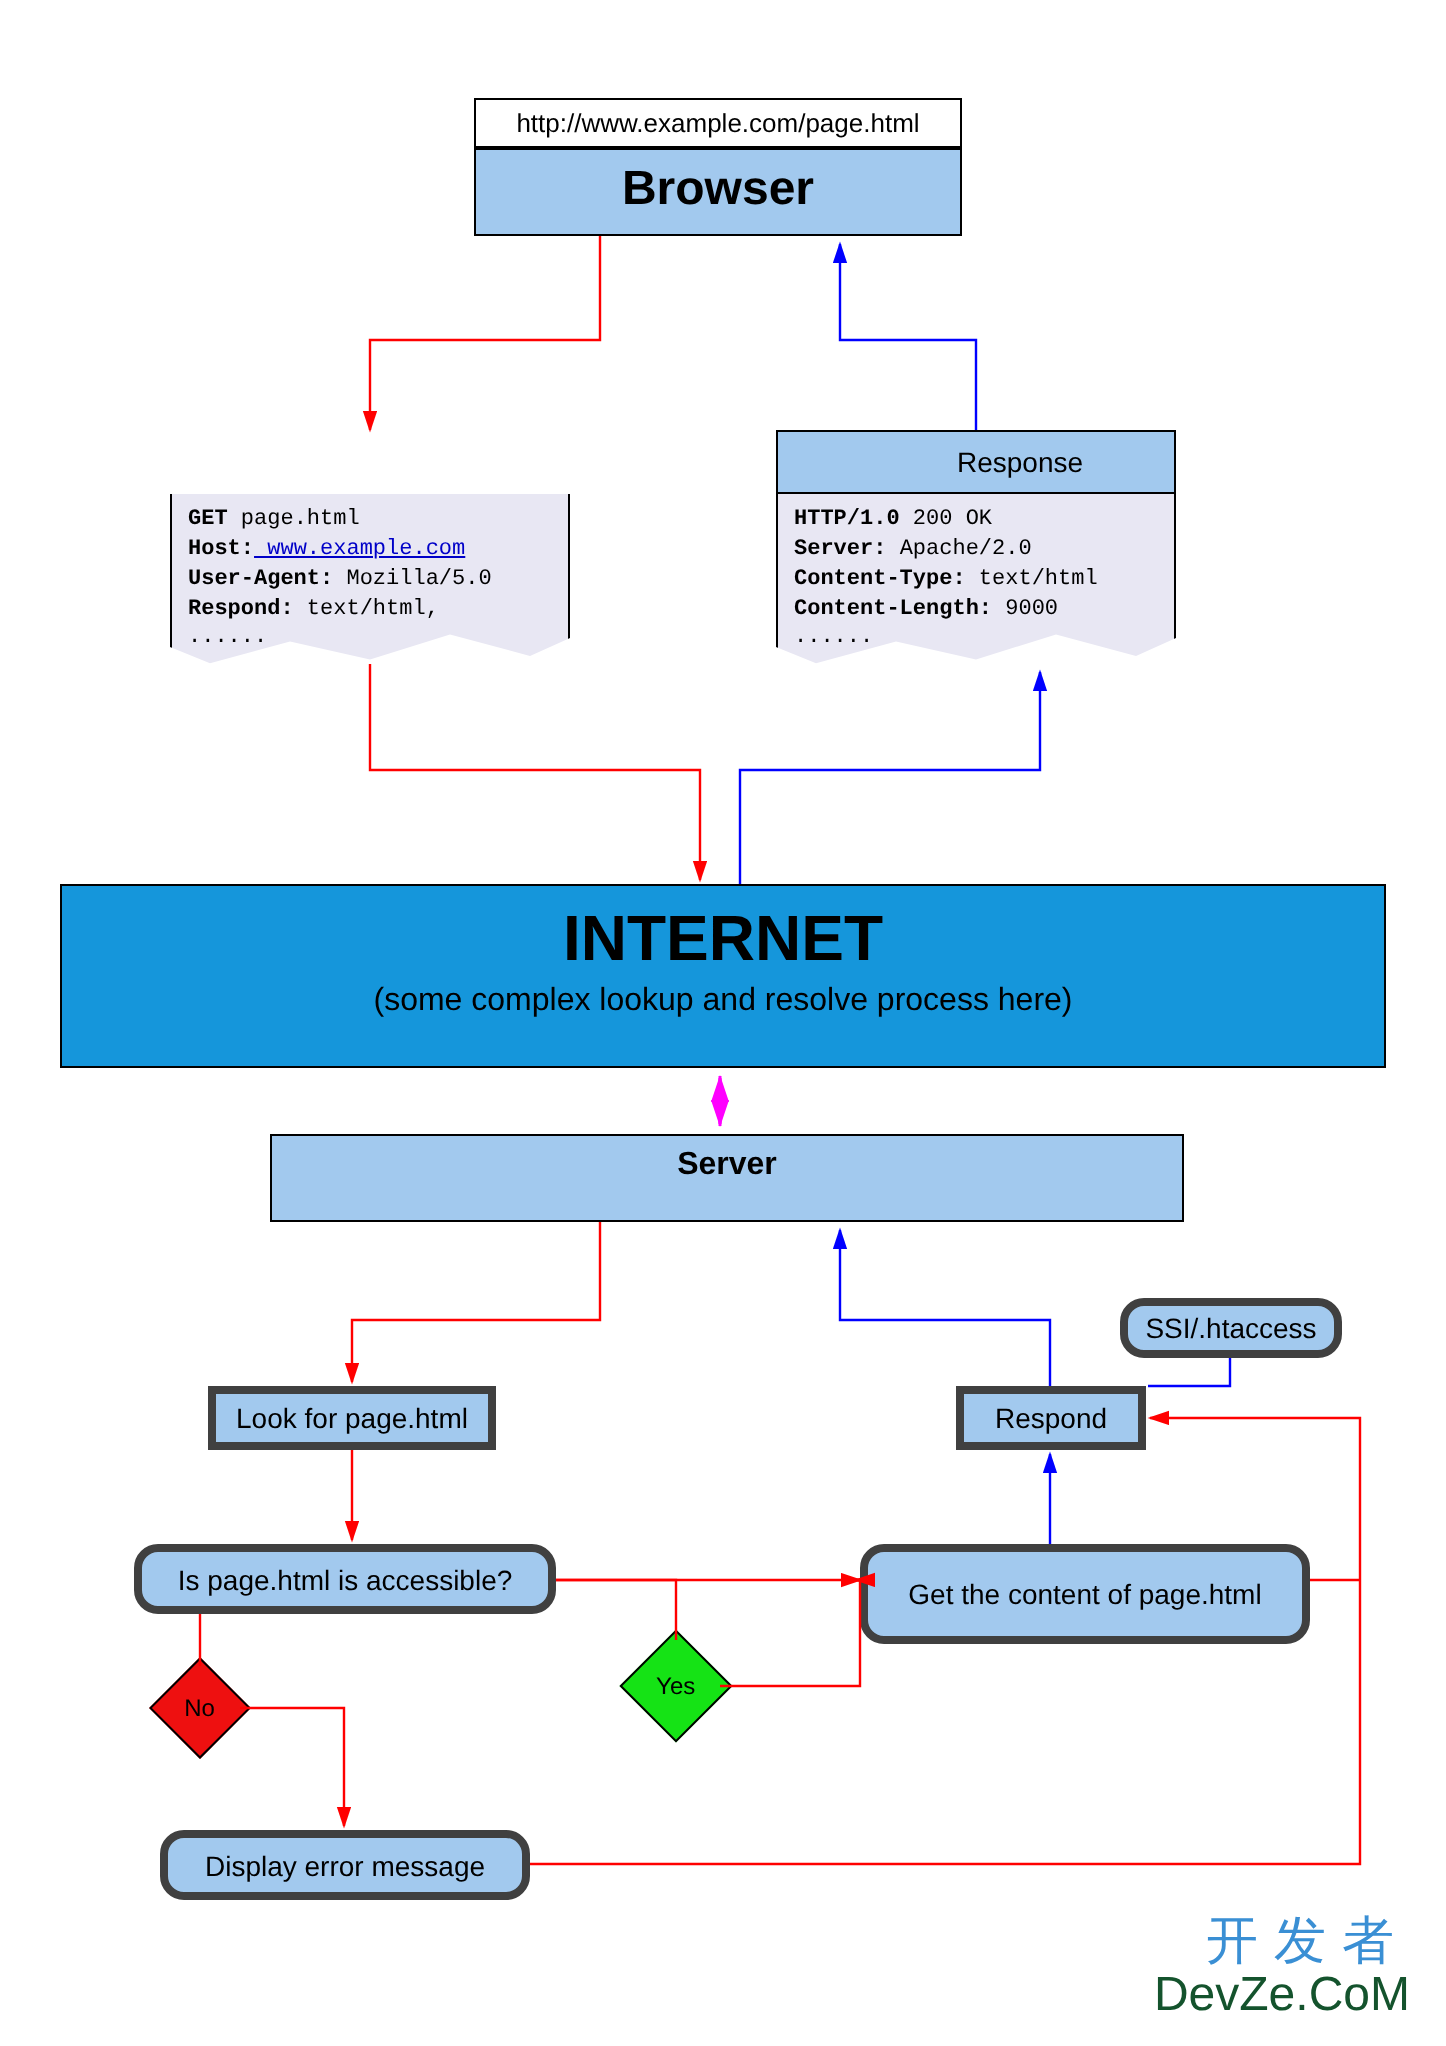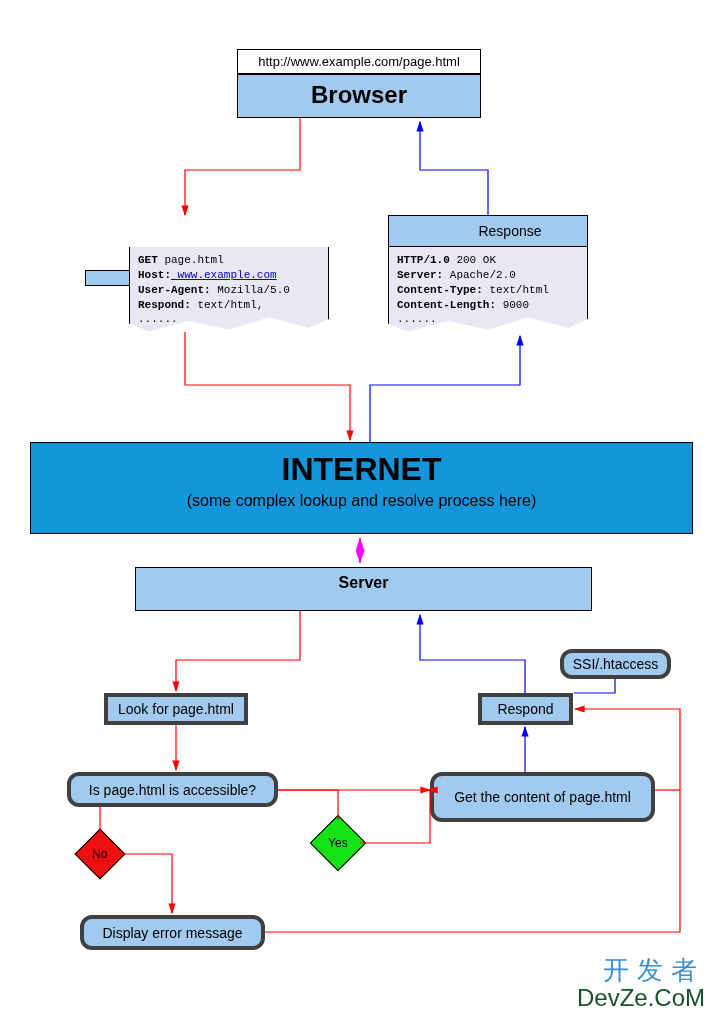--- a/index.html
+++ b/index.html
@@ -92,21 +92,21 @@
   .diamond span { transform: rotate(-45deg); }
 </style>
 </head>
 <body>
 
 <div class="abs box-url" style="left:237px; top:49px; width:244px; height:25px;">http://www.example.com/page.html</div>
 
 <div class="abs box-browser" style="left:237px; top:74px; width:244px; height:44px;">Browser</div>
 
 <div class="abs doc-header" style="left:85px; top:226px; width:200px; height:16px;margin-top:44px;">Send request</div>
-<div class="abs doc-body" id="reqbody" style="left:85px; top:247px; width:200px; height:90px; clip-path: polygon(0 0, 100% 0, 100% 80%, 90% 90%, 70% 78%, 50% 92%, 30% 82%, 10% 94%, 0 85%); margin-left: 44px;"><b>GET</b> page.html
+<div class="abs doc-body" id="reqbody" style="left:85px; top:247px; width:200px; height:90px; clip-path: polygon(0 0, 100% 0, 100% 80%, 90% 90%, 70% 78%, 50% 92%, 30% 82%, 10% 94%, 0 85%);"><b>GET</b> page.html
 <b>Host:</b><a> www.example.com</a>
 <b>User-Agent:</b> Mozilla/5.0
 <b>Respond:</b> text/html,
 ......</div>
 
 <div class="abs doc-header" style="left:388px; top:215px; width:200px; height:32px;padding-left:44px;">Response</div>
 <div class="abs doc-body" id="resbody" style="left:388px; top:247px; width:200px; height:90px; clip-path: polygon(0 0, 100% 0, 100% 80%, 90% 90%, 70% 78%, 50% 92%, 30% 82%, 10% 94%, 0 85%);"><b>HTTP/1.0</b> 200 OK
 <b>Server:</b> Apache/2.0
 <b>Content-Type:</b> text/html
 <b>Content-Length:</b> 9000

